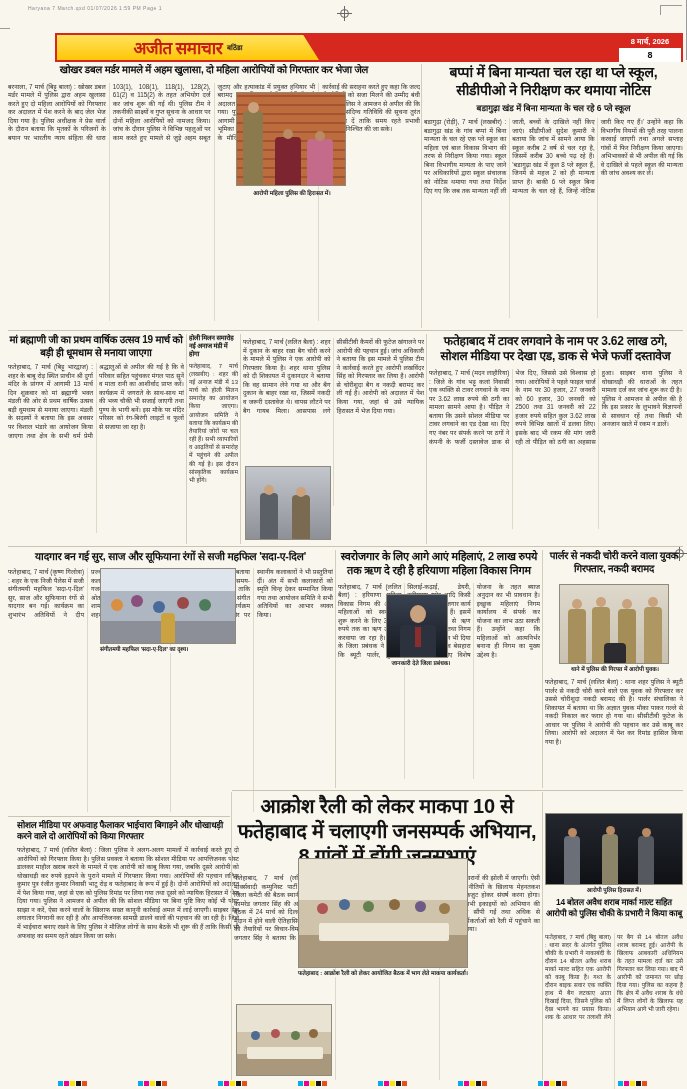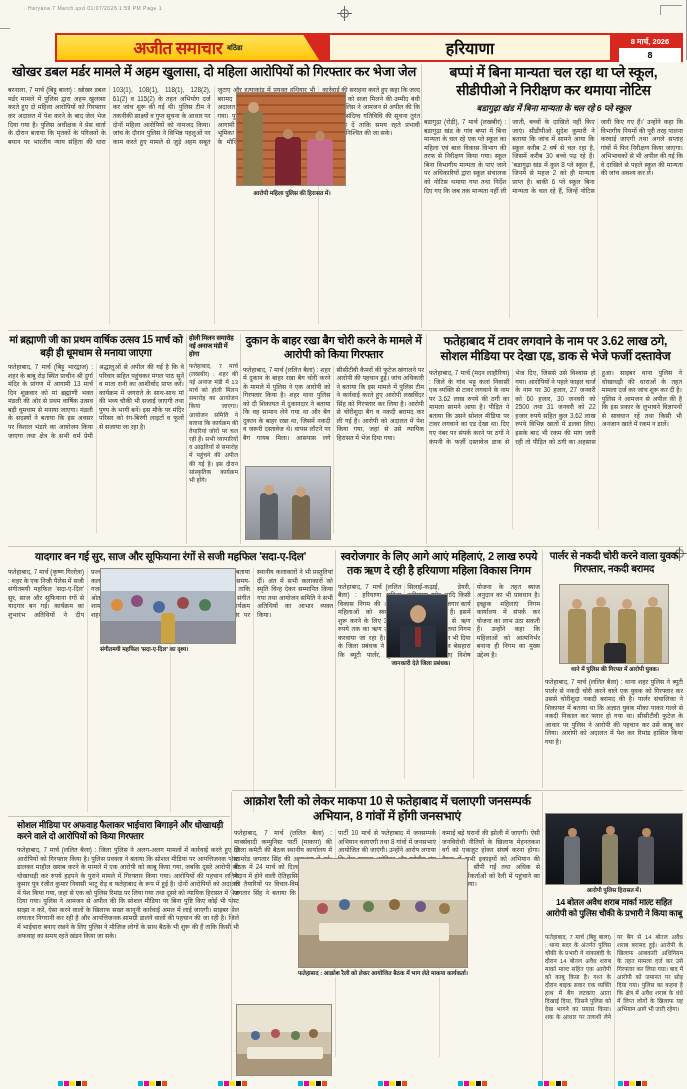--- a/index.html
+++ b/index.html
@@ -21,21 +21,21 @@
         display:flex;align-items:center;justify-content:center;font-size:16px;font-weight:800;color:#111;}
   .datebox{position:absolute;left:562px;top:0;width:66px;height:29px;}
   .datebox .dt{height:15px;display:flex;align-items:center;justify-content:center;
         color:#fff;font-size:7.5px;font-weight:700;}
   .datebox .pg{position:absolute;left:2px;top:15px;width:60px;height:12px;background:#fff;
         border:1px solid #fff;display:flex;align-items:center;justify-content:center;
         font-size:9px;font-weight:800;color:#111;}
   
   .art{position:absolute;overflow:hidden;}
   .hl{font-weight:800;color:#121212;text-align:center;letter-spacing:-.2px;line-height:1.25;}
-  .sub{font-weight:700;color:#1a1a1a;text-align:center;font-style:italic;}
+  .sub{font-weight:700;color:#1a1a1a;text-align:center;}
   .bt{font-size:6.3px;line-height:1.36;text-align:justify;color:#343434;overflow:hidden;}
   .cols2{column-count:2;column-gap:6px;column-rule:1px solid #ddd8ca;}
   .cols3{column-count:3;column-gap:6px;column-rule:1px solid #ddd8ca;}
   .cols4{column-count:4;column-gap:7px;column-rule:1px solid #ddd8ca;}
   .cap{font-size:5.9px;font-weight:700;color:#222;line-height:1.25;}
   
   .hline{position:absolute;height:1px;background:#c9c4b4;}
   .vline{position:absolute;width:1px;background:#d2cdbd;}
   
   .ph{position:absolute;border:1px solid #8f8a7c;box-sizing:border-box;overflow:hidden;background:#b9b2a2;}
@@ -73,29 +73,28 @@
   <div class="trim" style="left:0;top:28px;width:10px;height:1px"></div>
   <div class="trim" style="left:660px;top:5px;width:1px;height:10px"></div>
   <div class="trim" style="left:660px;top:5px;width:22px;height:1px"></div>
   <div class="trim" style="left:686px;top:0;width:1px;height:60px"></div>
 
   <div class="hdr">
     <div class="mast">
       <span class="nm">अजीत समाचार</span>
       <span class="ed">बठिंडा</span>
     </div>
-    <div class="sect">हरियाणा</div>
     <div class="datebox">
       <div class="dt">8 मार्च, 2026</div>
       <div class="pg">8</div>
     </div>
   </div>
 
   <div class="art" style="left:8px;top:64px;width:412px;height:264px">
-    <div class="hl" style="font-size:13px;white-space:nowrap">खोखर डबल मर्डर मामले में अहम खुलासा, दो महिला आरोपियों को गिरफ्तार कर भेजा जेल</div>
+    <div class="hl" style="font-size:10px;white-space:nowrap">खोखर डबल मर्डर मामले में अहम खुलासा, दो महिला आरोपियों को गिरफ्तार कर भेजा जेल</div>
     <div class="bt cols4" style="margin-top:6px;height:238px">बरनाला, 7 मार्च (बिट्टू बाला) : खोखर डबल मर्डर मामले में पुलिस द्वारा अहम खुलासा करते हुए दो महिला आरोपियों को गिरफ्तार कर अदालत में पेश करने के बाद जेल भेज दिया गया है। पुलिस अधीक्षक ने प्रेस वार्ता के दौरान बताया कि मृतकों के परिजनों के बयान पर भारतीय न्याय संहिता की धारा 103(1), 108(1), 118(1), 128(2), 61(2) व 115(2) के तहत अभियोग दर्ज कर जांच शुरू की गई थी। पुलिस टीम ने तकनीकी साक्ष्यों व गुप्त सूचना के आधार पर दोनों महिला आरोपियों को नामजद किया। जांच के दौरान पुलिस ने विभिन्न पहलुओं पर काम करते हुए मामले से जुड़े अहम सबूत जुटाए और हत्याकांड में प्रयुक्त हथियार भी बरामद कर लिया। दोनों आरोपियों को अदालत में पेश कर न्यायिक हिरासत में भेजा गया। पुलिस का कहना है कि मामले की आगामी जांच जारी है तथा अन्य संदिग्धों की भूमिका की भी पड़ताल की जा रही है। गांव के मौजिज व्यक्तियों ने पुलिस की इस कार्रवाई की सराहना करते हुए कहा कि जल्द ही दोषियों को सजा मिलने की उम्मीद बंधी है। उधर पुलिस ने आमजन से अपील की कि किसी भी संदिग्ध गतिविधि की सूचना तुरंत पुलिस को दें ताकि समय रहते प्रभावी कार्रवाई सुनिश्चित की जा सके।</div>
     <div class="ph ph-brick" style="left:228px;top:28px;width:110px;height:94px">
       <i class="fig" style="left:6px;top:18px;width:20px;height:76px;background:#8a7a4e"></i>
       <i class="head" style="left:11px;top:9px;width:11px;height:11px"></i>
       <i class="fig" style="left:38px;top:44px;width:26px;height:50px;background:#7c2430"></i>
       <i class="head" style="left:46px;top:36px;width:10px;height:10px;background:#b98a63"></i>
       <i class="fig" style="left:70px;top:46px;width:26px;height:48px;background:#c46a8a"></i>
       <i class="head" style="left:78px;top:38px;width:10px;height:10px;background:#b98a63"></i>
     </div>
     <div class="cap" style="position:absolute;left:228px;top:126px;width:112px;text-align:center">आरोपी महिला पुलिस की हिरासत में।</div>
@@ -105,35 +104,34 @@
 
   <div class="art" style="left:424px;top:64px;width:259px;height:264px">
     <div class="hl" style="font-size:14px">बप्पां में बिना मान्यता चल रहा था प्ले स्कूल, सीडीपीओ ने निरीक्षण कर थमाया नोटिस</div>
     <div class="sub" style="font-size:8.5px;margin-top:3px">बडागुढ़ा खंड में बिना मान्यता के चल रहे 6 प्ले स्कूल</div>
     <div class="bt cols3" style="margin-top:5px;height:200px">बडागुढ़ा (रोड़ी), 7 मार्च (लखबीर) : बडागुढ़ा खंड के गांव बप्पां में बिना मान्यता के चल रहे एक प्ले स्कूल का महिला एवं बाल विकास विभाग की तरफ से निरीक्षण किया गया। स्कूल बिना विभागीय मान्यता के पाए जाने पर अधिकारियों द्वारा स्कूल संचालक को नोटिस थमाया गया तथा निर्देश दिए गए कि जब तक मान्यता नहीं ली जाती, बच्चों के दाखिले नहीं किए जाएं। सीडीपीओ सुदेश कुमारी ने बताया कि जांच में सामने आया कि स्कूल करीब 2 वर्ष से चल रहा है, जिसमें करीब 30 बच्चे पढ़ रहे हैं। 'बडागुढ़ा खंड में कुल 8 प्ले स्कूल हैं, जिनमें से महज 2 को ही मान्यता प्राप्त है। बाकी 6 प्ले स्कूल बिना मान्यता के चल रहे हैं, जिन्हें नोटिस जारी किए गए हैं।' उन्होंने कहा कि विभागीय नियमों की पूरी तरह पालना करवाई जाएगी तथा अगले सप्ताह गांवों में फिर निरीक्षण किया जाएगा। अभिभावकों से भी अपील की गई कि वे दाखिले से पहले स्कूल की मान्यता की जांच अवश्य कर लें।</div>
   </div>
 
   <div class="hline" style="left:8px;top:330px;width:675px"></div>
 
   <div class="art" style="left:8px;top:334px;width:176px;height:210px">
-    <div class="hl" style="font-size:10px">मां ब्रह्माणी जी का प्रथम वार्षिक उत्सव 15 मार्च को बड़ी ही धूमधाम से मनाया जाएगा</div>
+    <div class="hl" style="font-size:10px">मां ब्रह्माणी जी का प्रथम वार्षिक उत्सव 19 मार्च को बड़ी ही धूमधाम से मनाया जाएगा</div>
     <div class="bt cols2" style="margin-top:4px;height:170px">फतेहाबाद, 7 मार्च (बिट्टू भारद्वाज) : शहर के बाबू रोड़ स्थित प्राचीन श्री दुर्गा मंदिर के प्रांगण में आगामी 13 मार्च दिन शुक्रवार को मां ब्रह्माणी भक्त मंडली की ओर से प्रथम वार्षिक उत्सव बड़ी धूमधाम से मनाया जाएगा। मंडली के सदस्यों ने बताया कि इस अवसर पर विशाल भंडारे का आयोजन किया जाएगा तथा क्षेत्र के सभी धर्म प्रेमी श्रद्धालुओं से अपील की गई है कि वे परिवार सहित पहुंचकर मंगल पाठ सुनें व माता रानी का आशीर्वाद प्राप्त करें। कार्यक्रम में जगराते के साथ-साथ मां की भव्य चौकी भी सजाई जाएगी तथा पुण्य के भागी बनें। इस मौके पर मंदिर परिसर को रंग-बिरंगी लाइटों व फूलों से सजाया जा रहा है।</div>
   </div>
 
   <div class="vline" style="left:186px;top:334px;height:210px"></div>
 
   <div class="art" style="left:189px;top:334px;width:49px;height:210px">
     <div class="hl" style="font-size:6.6px;text-align:left">होली मिलन समारोह नई अनाज मंडी में होगा</div>
     <div class="bt" style="margin-top:3px;height:170px;font-size:6px">फतेहाबाद, 7 मार्च (लखबीर) : शहर की नई अनाज मंडी में 13 मार्च को होली मिलन समारोह का आयोजन किया जाएगा। आयोजन समिति ने बताया कि कार्यक्रम की तैयारियां जोरों पर चल रही हैं। सभी व्यापारियों व आढ़तियों से समारोह में पहुंचने की अपील की गई है। इस दौरान सांस्कृतिक कार्यक्रम भी होंगे।</div>
   </div>
 
   <div class="vline" style="left:240px;top:334px;height:210px"></div>
 
   <div class="art" style="left:243px;top:334px;width:181px;height:210px">
-    <div class="hl" style="font-size:11px">दुकान के बाहर रखा बैग चोरी करने के मामले में आरोपी को किया गिरफ्तार</div>
     <div class="bt cols2" style="margin-top:4px;height:168px">फतेहाबाद, 7 मार्च (ललित बैला) : शहर में दुकान के बाहर रखा बैग चोरी करने के मामले में पुलिस ने एक आरोपी को गिरफ्तार किया है। शहर थाना पुलिस को दी शिकायत में दुकानदार ने बताया कि वह सामान लेने गया था और बैग दुकान के बाहर रखा था, जिसमें नकदी व जरूरी दस्तावेज थे। वापस लौटने पर बैग गायब मिला। आसपास लगे सीसीटीवी कैमरों की फुटेज खंगालने पर आरोपी की पहचान हुई। जांच अधिकारी ने बताया कि इस मामले में पुलिस टीम ने कार्रवाई करते हुए आरोपी लखविंदर सिंह को गिरफ्तार कर लिया है। आरोपी से चोरीशुदा बैग व नकदी बरामद कर ली गई है। आरोपी को अदालत में पेश किया गया, जहां से उसे न्यायिक हिरासत में भेज दिया गया।</div>
     <div class="ph ph-market" style="left:2px;top:132px;width:86px;height:74px">
       <i class="fig" style="left:14px;top:26px;width:18px;height:48px;background:#5b6066"></i>
       <i class="head" style="left:18px;top:18px;width:10px;height:10px"></i>
       <i class="fig" style="left:46px;top:28px;width:18px;height:46px;background:#7a6a52"></i>
       <i class="head" style="left:50px;top:20px;width:10px;height:10px"></i>
     </div>
   </div>
 
   <div class="vline" style="left:426px;top:334px;height:210px"></div>
@@ -195,21 +193,21 @@
 
   <div class="art" style="left:17px;top:820px;width:222px;height:258px">
     <div class="hl" style="font-size:8.8px;text-align:left">सोशल मीडिया पर अफवाह फैलाकर भाईचारा बिगाड़ने और धोखाधड़ी करने वाले दो आरोपियों को किया गिरफ्तार</div>
     <div class="bt" style="margin-top:4px;height:226px">फतेहाबाद, 7 मार्च (ललित बैला) : जिला पुलिस ने अलग-अलग मामलों में कार्रवाई करते हुए दो आरोपियों को गिरफ्तार किया है। पुलिस प्रवक्ता ने बताया कि सोशल मीडिया पर आपत्तिजनक पोस्ट डालकर माहौल खराब करने के मामले में एक आरोपी को काबू किया गया, जबकि दूसरे आरोपी को धोखाधड़ी कर रुपये हड़पने के पुराने मामले में गिरफ्तार किया गया। आरोपियों की पहचान लतिक कुमार पुत्र रंजीत कुमार निवासी भाटू रोड़ व फतेहाबाद के रूप में हुई है। दोनों आरोपियों को अदालत में पेश किया गया, जहां से एक को पुलिस रिमांड पर लिया गया तथा दूसरे को न्यायिक हिरासत में भेज दिया गया। पुलिस ने आमजन से अपील की कि सोशल मीडिया पर बिना पुष्टि किए कोई भी पोस्ट साझा न करें, ऐसा करने वालों के खिलाफ सख्त कानूनी कार्रवाई अमल में लाई जाएगी। साइबर सेल लगातार निगरानी कर रही है और आपत्तिजनक सामग्री डालने वालों की पहचान की जा रही है। जिले में भाईचारा बनाए रखने के लिए पुलिस ने मौजिज लोगों के साथ बैठकें भी शुरू की हैं ताकि किसी भी अफवाह का समय रहते खंडन किया जा सके।</div>
   </div>
 
   <div class="hline" style="left:232px;top:790px;width:451px"></div>
   <div class="vline" style="left:231px;top:792px;height:288px"></div>
 
   <div class="art" style="left:234px;top:794px;width:306px;height:286px">
-    <div class="hl" style="font-size:12px">आक्रोश रैली को लेकर माकपा 10 से फतेहाबाद में चलाएगी जनसम्पर्क अभियान, 8 गांवों में होंगी जनसभाएं</div>
+    <div class="hl" style="font-size:20px">आक्रोश रैली को लेकर माकपा 10 से फतेहाबाद में चलाएगी जनसम्पर्क अभियान, 8 गांवों में होंगी जनसभाएं</div>
     <div class="bt cols3" style="margin-top:5px;height:228px">फतेहाबाद, 7 मार्च (ललित बैला) : मार्क्सवादी कम्युनिस्ट पार्टी (माकपा) की जिला कमेटी की बैठक स्थानीय कार्यालय में कामरेड जगतार सिंह की अध्यक्षता में हुई। बैठक में 24 मार्च को दिल्ली के रामलीला मैदान में होने वाली ऐतिहासिक आक्रोश रैली की तैयारियों पर विचार-विमर्श किया गया। जगतार सिंह ने बताया कि रैली को लेकर पार्टी 10 मार्च से फतेहाबाद में जनसम्पर्क अभियान चलाएगी तथा 8 गांवों में जनसभाएं आयोजित की जाएंगी। उन्होंने आरोप लगाया कि केंद्र सरकार अमेरिका और यूरोपीय संघ के साथ टैरिफ मुक्त समझौते करने देश की संप्रभुता को दांव पर लगा रही है। ऐसे समझौतों से देश की खेती व लघु उद्योगों पर बुरा असर पड़ेगा तथा मजदूरों-किसानों की कमाई बड़े घरानों की झोली में जाएगी। ऐसी जनविरोधी नीतियों के खिलाफ मेहनतकश वर्ग को एकजुट होकर संघर्ष करना होगा। बैठक में सभी इकाइयों को अभियान की जिम्मेदारियां सौंपी गईं तथा अधिक से अधिक कार्यकर्ताओं को रैली में पहुंचाने का लक्ष्य रखा गया।</div>
     <div class="ph ph-meet" style="left:64px;top:64px;width:170px;height:110px">
       <i class="fig" style="left:20px;top:64px;width:130px;height:18px;background:#efe9da;border-radius:2px"></i>
       <i class="dot" style="left:18px;top:44px;width:11px;height:11px;background:#b05555"></i>
       <i class="dot" style="left:40px;top:40px;width:11px;height:11px;background:#4d6b93"></i>
       <i class="dot" style="left:64px;top:42px;width:11px;height:11px;background:#64804f"></i>
       <i class="dot" style="left:90px;top:40px;width:11px;height:11px;background:#8a6a3f"></i>
       <i class="dot" style="left:116px;top:42px;width:11px;height:11px;background:#6d5a86"></i>
       <i class="dot" style="left:140px;top:44px;width:11px;height:11px;background:#9a7c4c"></i>
     </div>

